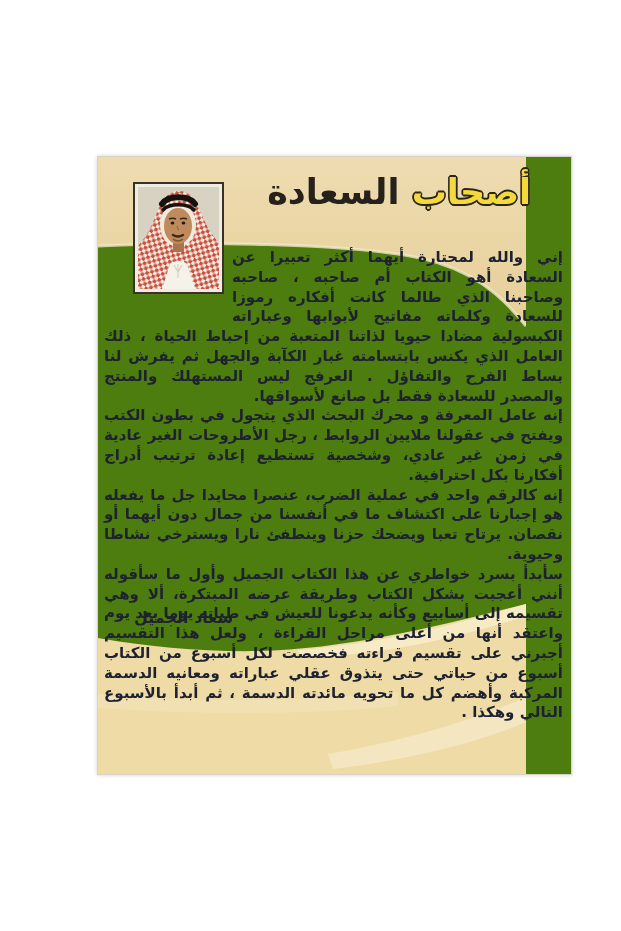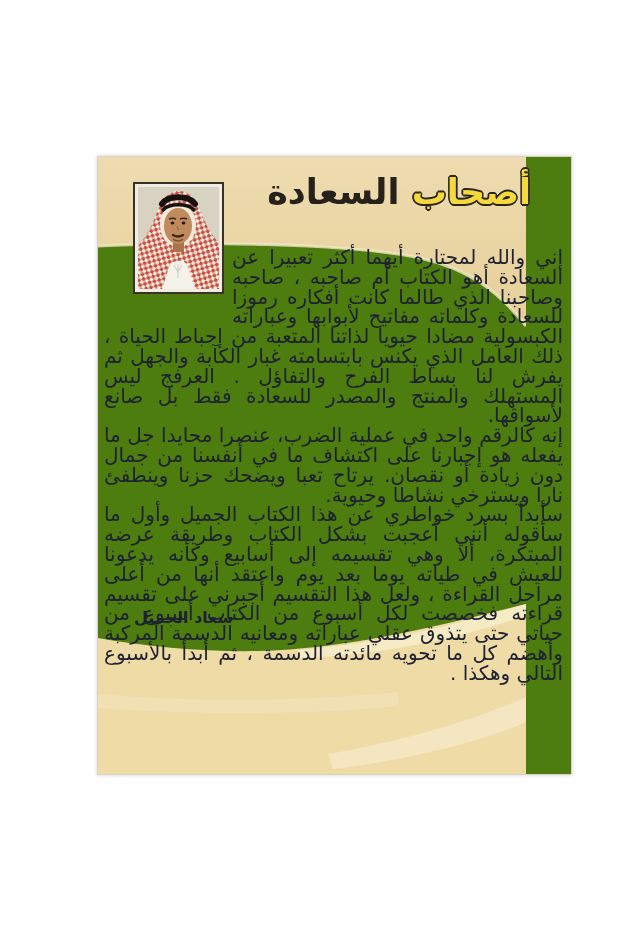--- a/index.html
+++ b/index.html
@@ -33,21 +33,21 @@
     text-shadow:-1.6px 0 #2b241a,1.6px 0 #2b241a,0 -1.6px #2b241a,0 1.6px #2b241a,
                 -1.1px -1.1px #2b241a,1.1px 1.1px #2b241a,-1.1px 1.1px #2b241a,1.1px -1.1px #2b241a;
   }
   .photo{
     position:absolute;left:35px;top:25px;width:91px;height:112px;z-index:4;
   }
   .body-text{
     position:absolute;top:91px;left:6px;right:8px;z-index:3;
     direction:rtl;text-align:justify;
     color:var(--text-dark);
-    font-size:20px;font-weight:normal;line-height:19.8px;
+    font-size:15px;font-weight:bold;line-height:19.8px;
   }
   .body-text p{margin:0;}
   .photo-gap{float:left;width:128px;height:70px;}
   .signature{
     position:absolute;top:451px;left:36px;z-index:3;
     direction:rtl;color:var(--text-dark);
     font-size:16px;font-weight:bold;white-space:nowrap;
   }
 </style>
 </head>
@@ -108,19 +108,20 @@
     <path d="M40,53 Q45,56 50,53" stroke="#3c2a1a" stroke-width="2.4" fill="none" stroke-linecap="round"></path>
     <path d="M40,57 Q45,61 50,57" stroke="#7c5434" stroke-width="1.4" fill="none"></path>
 
     <path d="M29,107 L37,82 C41,78 50,78 54,82 L62,107 Z" fill="#f5f2ea"></path>
     <path d="M45,82 L45,96 M41,83 L45,90 L49,83" stroke="#d6d0c2" stroke-width="1.2" fill="none"></path>
   </svg>
 
   <div class="body-text">
     <div class="photo-gap"></div>
     <p>إني والله لمحتارة أيهما أكثر تعبيرا عن السعادة أهو الكتاب أم صاحبه ، صاحبه وصاحبنا الذي طالما كانت أفكاره رموزا للسعادة وكلماته مفاتيح لأبوابها وعباراته الكبسولية مضادا حيويا لذاتنا المتعبة من إحباط الحياة ، ذلك العامل الذي يكنس بابتسامته غبار الكآبة والجهل ثم يفرش لنا بساط الفرح والتفاؤل . العرفج ليس المستهلك والمنتج والمصدر للسعادة فقط بل صانع لأسواقها.</p>
-    <p>إنه كالرقم واحد في عملية الضرب، عنصرا محايدا جل ما يفعله هو إجبارنا على اكتشاف ما في أنفسنا من جمال دون زيادة أو نقصان. يرتاح تعبا ويضحك حزنا وينطفئ نارا ويسترخي نشاطا وحيوية.</p>
+    <p>إنه عامل المعرفة و محرك البحث الذي يتجول في بطون الكتب ويفتح في عقولنا ملايين الروابط ، رجل الأطروحات الغير عادية في زمن غير عادي، وشخصية تستطيع إعادة ترتيب أدراج أفكارنا بكل احترافية.</p>
+    <p>إنه كالرقم واحد في عملية الضرب، عنصرا محايدا جل ما يفعله هو إجبارنا على اكتشاف ما في أنفسنا من جمال دون أيهما أو نقصان. يرتاح تعبا ويضحك حزنا وينطفئ نارا ويسترخي نشاطا وحيوية.</p>
     <p>سأبدأ بسرد خواطري عن هذا الكتاب الجميل وأول ما سأقوله أنني أعجبت بشكل الكتاب وطريقة عرضه المبتكرة، ألا وهي تقسيمه إلى أسابيع وكأنه يدعونا للعيش في طياته يوما بعد يوم واعتقد أنها من أعلى مراحل القراءة ، ولعل هذا التقسيم أجبرني على تقسيم قراءته فخصصت لكل أسبوع من الكتاب أسبوع من حياتي حتى يتذوق عقلي عباراته ومعانيه الدسمة المركبة وأهضم كل ما تحويه مائدته الدسمة ، ثم أبدأ بالأسبوع التالي وهكذا .</p>
   </div>
 
   <div class="signature">سعاد الجميل</div>
 
 </div>
 
 </body></html>

